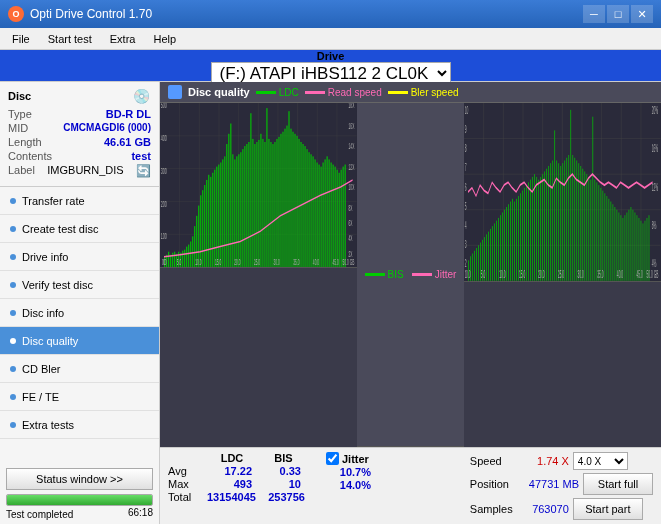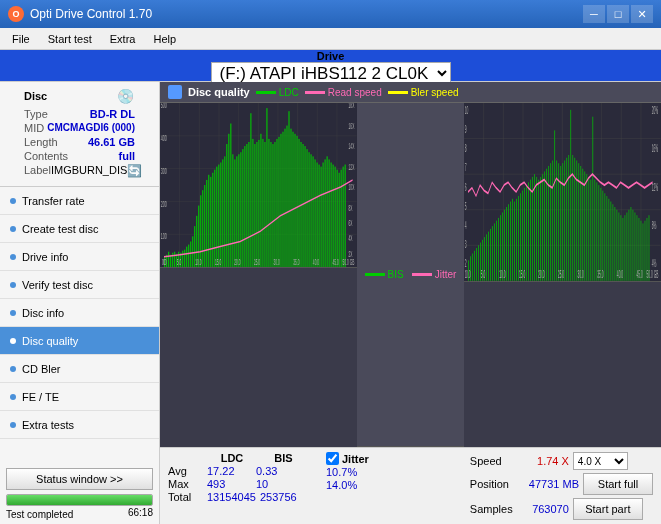--- a/index.html
+++ b/index.html
@@ -102,21 +102,21 @@
     #sidebar {
       width: 160px;
       background: #f5f5f5;
       border-right: 1px solid #ccc;
       display: flex;
       flex-direction: column;
     }
 
     
     #disc-panel {
-      padding: 6px 24px;
+      padding: 6px 8px;
       border-bottom: 1px solid #ccc;
       background: #f5f5f5;
     }
     #disc-panel-header {
       display: flex;
       align-items: center;
       justify-content: space-between;
       margin-bottom: 4px;
     }
     .disc-label { font-weight: bold; font-size: 11px; }
@@ -234,21 +234,21 @@
       flex-direction: column;
       gap: 1px;
     }
     .stats-header { font-weight: bold; color: #000; font-size: 11px; text-align: center; }
     .stats-row {
       display: flex;
       gap: 4px;
       font-size: 11px;
     }
     .stats-key { color: #000; min-width: 35px; }
-    .stats-val { color: #0000cc; font-weight: normal; min-width: 45px; }
+    .stats-val { color: #0000cc; font-weight: bold; min-width: 45px; text-align: right; }
 
     .stats-right {
       display: flex;
       flex-direction: column;
       gap: 3px;
       margin-left: auto;
     }
     .speed-row {
       display: flex; align-items: center; gap: 4px; font-size: 11px;
     }
@@ -334,21 +334,21 @@
       <div class="disc-row">
         <span class="disc-key">MID</span>
         <span class="disc-val" style="font-size:10px;">CMCMAGDI6 (000)</span>
       </div>
       <div class="disc-row">
         <span class="disc-key">Length</span>
         <span class="disc-val">46.61 GB</span>
       </div>
       <div class="disc-row">
         <span class="disc-key">Contents</span>
-        <span class="disc-val">full</span>
+        <span class="disc-val">test</span>
       </div>
       <div class="disc-row">
         <span class="disc-key">Label</span>
         <span class="disc-val-black">IMGBURN_DIS</span>
         <span style="font-size:12px;">🔄</span>
       </div>
     </div>
 
     <div class="nav-item">
       <span class="nav-dot"></span>

